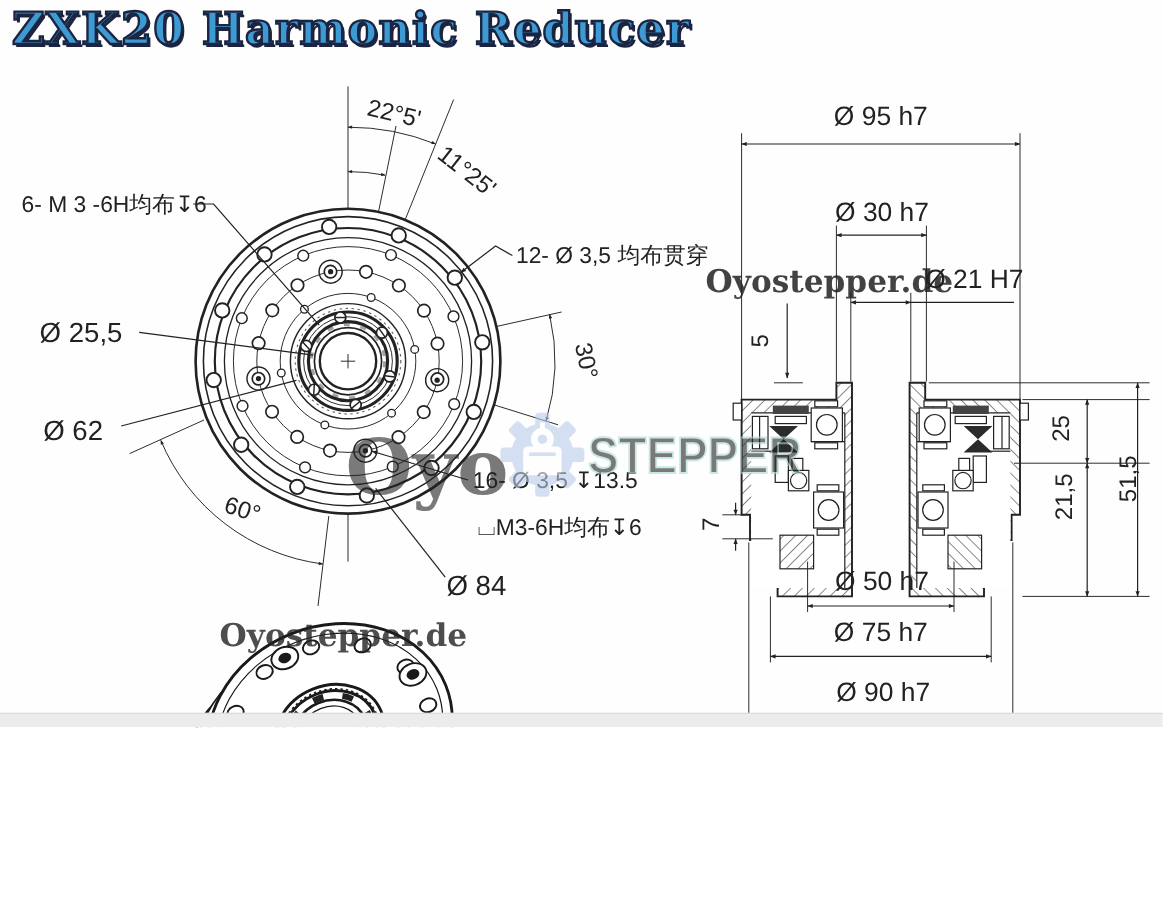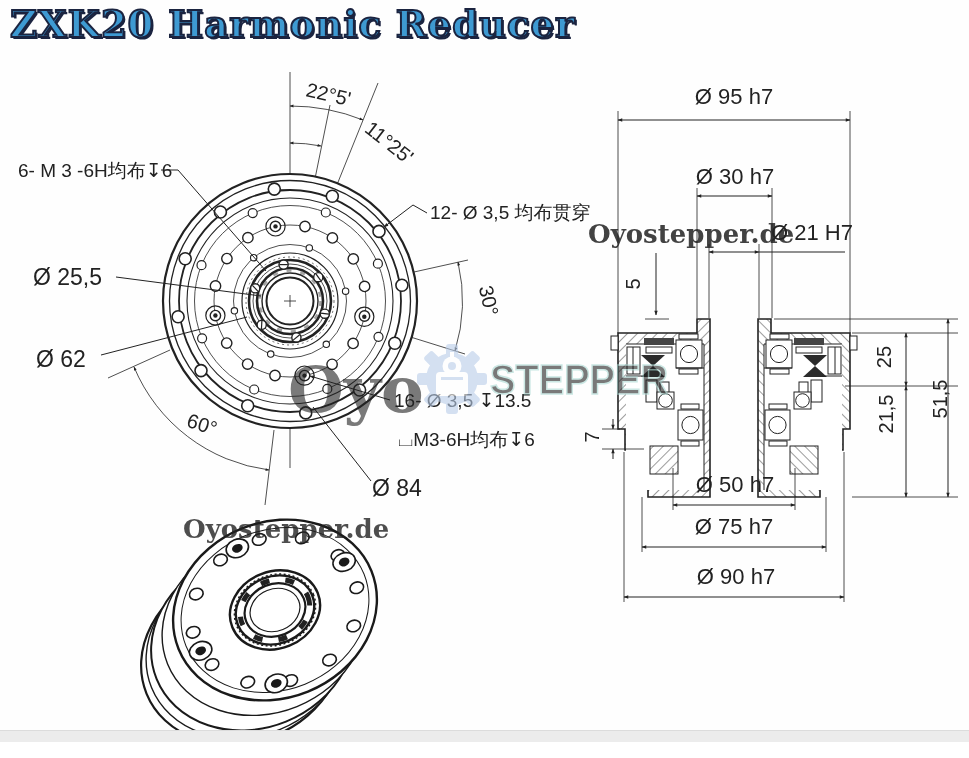--- a/index.html
+++ b/index.html
@@ -1,16 +1,16 @@
 <!DOCTYPE html>
 <html><head>
 <meta charset="utf-8">
 <style>
   html,body{margin:0;padding:0;background:#fff;}
-  #page{position:relative;width:969px;height:742px;background:#fefefe;overflow:hidden;
+  #page{position:relative;width:969px;height:606px;background:#fefefe;overflow:hidden;
         font-family:"Liberation Sans",sans-serif;}
   #title{position:absolute;left:10px;top:2px;font-family:"DejaVu Serif","Liberation Serif",serif;
          font-weight:bold;font-size:37px;letter-spacing:1px;color:#3e9ad2;
          -webkit-text-stroke:2px #1b2440; text-shadow:2px 2px 0 #1b2440;}
   svg text{font-family:"Liberation Sans","DejaVu Sans",sans-serif;fill:#222;}
   .dim{font-size:22px;}
   .dimS{font-size:20px;}
   .call{font-size:19px;}
   .callB{font-size:23px;}
   .ln{stroke:#222;stroke-width:1;fill:none;}

